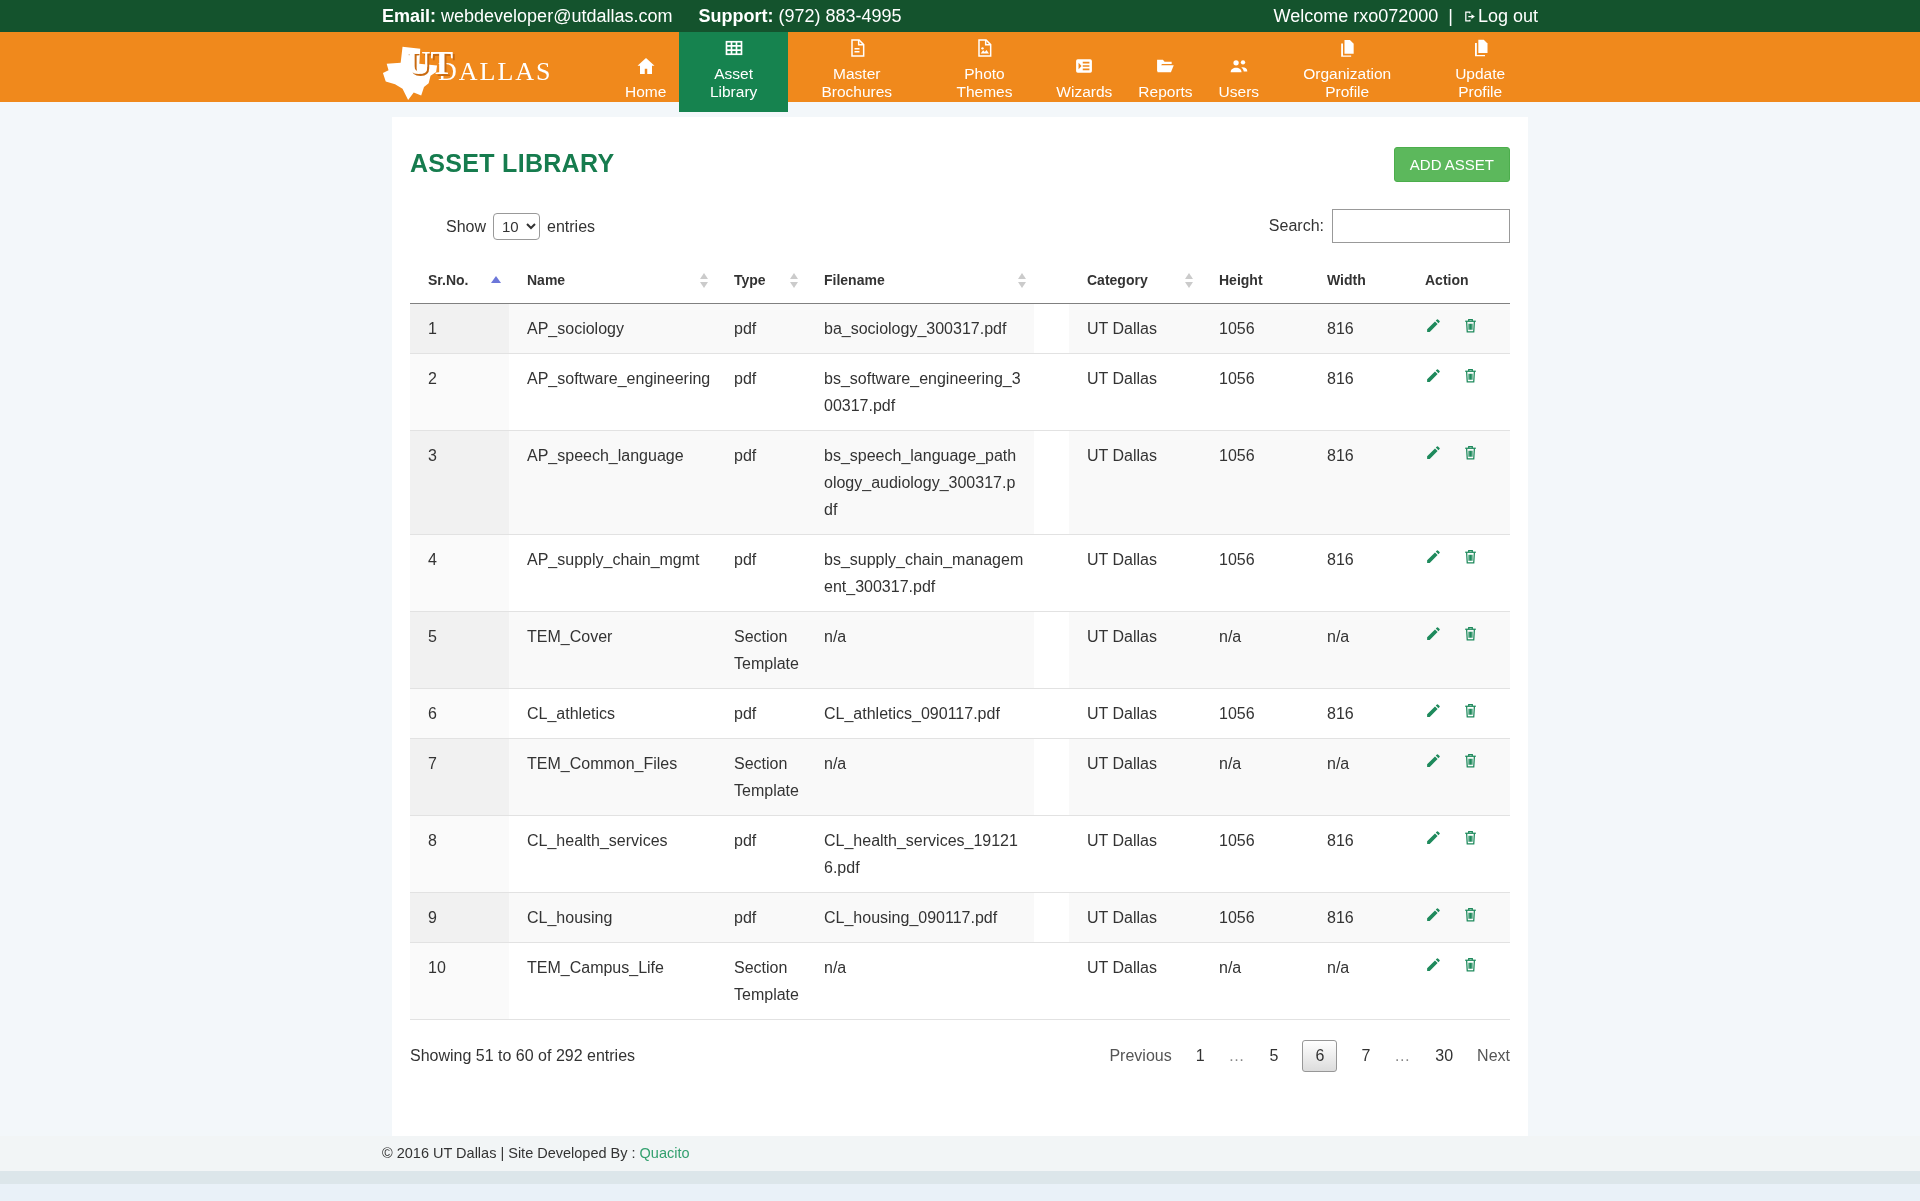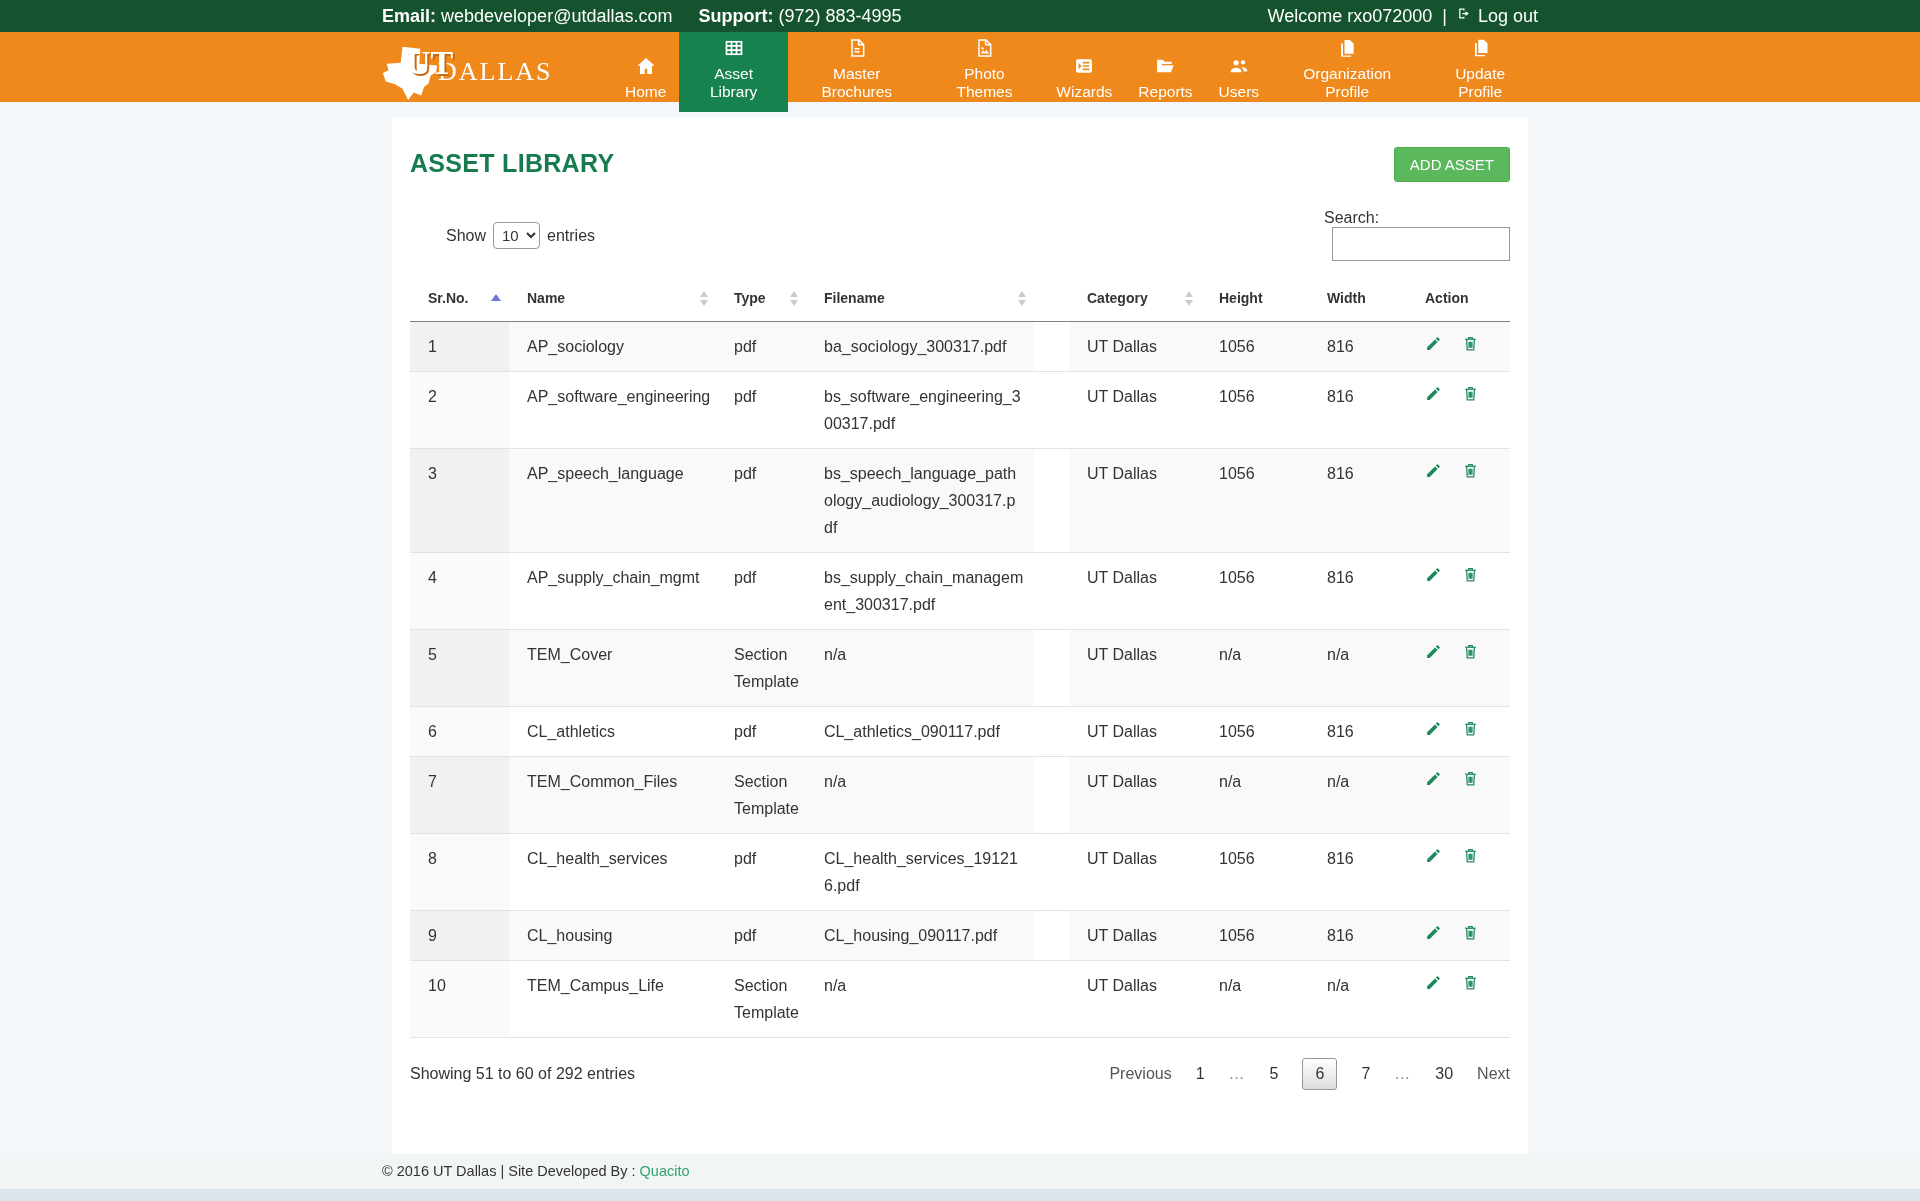--- a/index.html
+++ b/index.html
@@ -9,21 +9,21 @@
     color:#333; background:#e9f1f8; overflow:hidden;
   }
   .shell { width:1156px; margin:0 auto; }
 
   
   .topbar { height:32px; background:#14532d; color:#fff; font-size:18px; }
   .topbar .shell { display:flex; justify-content:space-between; align-items:center; height:32px; }
   .topbar b { font-weight:bold; }
   .tb-left span.seg { margin-right:26px; }
   .tb-right { display:flex; align-items:center; gap:10px; }
-  .tb-right .logout { display:flex; align-items:flex-start; gap:6px; cursor:pointer; }
+  .tb-right .logout { display:flex; align-items:center; cursor:pointer; }
   .tb-right .icon svg { width:15px; height:15px; display:block; }
 
   
   .navbar { height:70px; background:#F0891C; }
   .navbar .shell { display:flex; justify-content:space-between; align-items:stretch; height:80px; }
   .logo { display:flex; align-items:center; position:relative; color:#fff; min-width:230px; cursor:pointer; }
   .logo svg.tx { width:56px; height:58px; margin-top:2px; }
   .logo .logo-ut {
     position:absolute; left:24px; top:12px; font-family:"Liberation Serif",serif;
     font-weight:bold; font-size:34px; color:#fff; text-shadow:2px 2px 0 #c96a10;
@@ -45,21 +45,21 @@
   .add-btn {
     background:#5CB85C; color:#fff; border:1px solid #4cae4c; border-radius:3px;
     font-size:15px; padding:8px 15px; cursor:pointer; font-family:inherit;
   }
 
   .controls { display:flex; justify-content:space-between; align-items:center; margin-top:27px; font-size:16px;margin-left:36px; }
   .show-ctl select {
     font-size:15px; padding:3px 4px; margin:0 7px; border:1px solid #999;
     border-radius:4px; background:#fff; color:#333; font-family:inherit; cursor:pointer;
   }
-  .search-ctl { display:flex; align-items:flex-start;flex-direction:column; }
+  .search-ctl { display:flex; align-items:center; }
   .search-ctl input {
     width:178px; height:34px; border:1px solid #999; margin-left:8px; padding:4px 8px;
     font-size:15px; font-family:inherit;
   }
 
   
   table { width:1100px; table-layout:fixed; border-collapse:collapse; margin-top:14px; font-size:16px; }
   col.c1{width:99px;} col.c2{width:207px;} col.c3{width:90px;} col.c4{width:228px;}
   col.c5{width:35px;} col.c6{width:132px;} col.c7{width:108px;} col.c8{width:98px;} col.c9{width:103px;}
   th {

